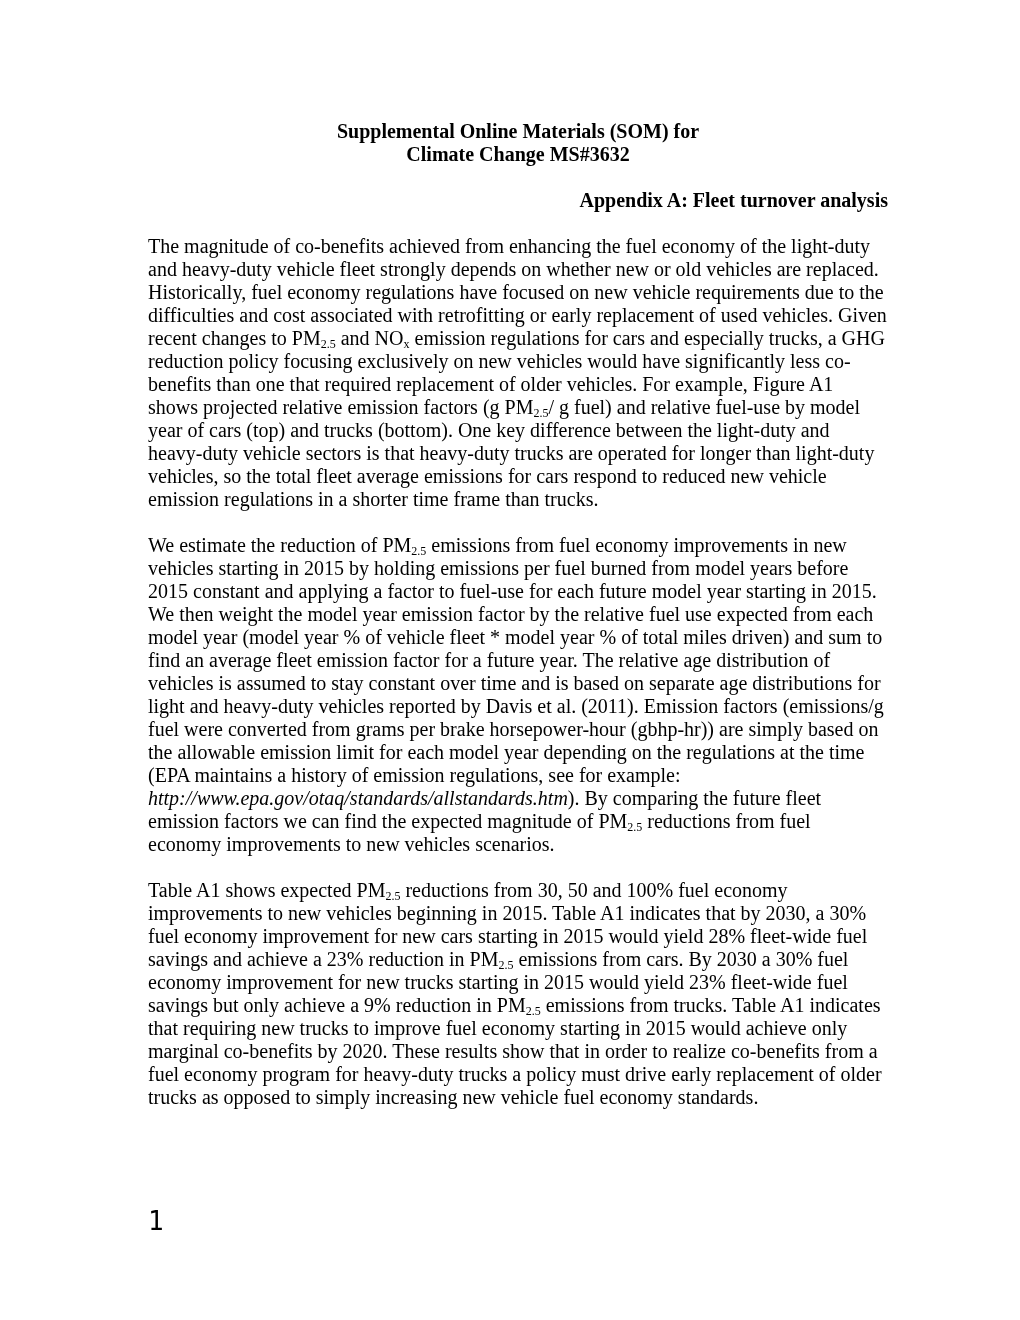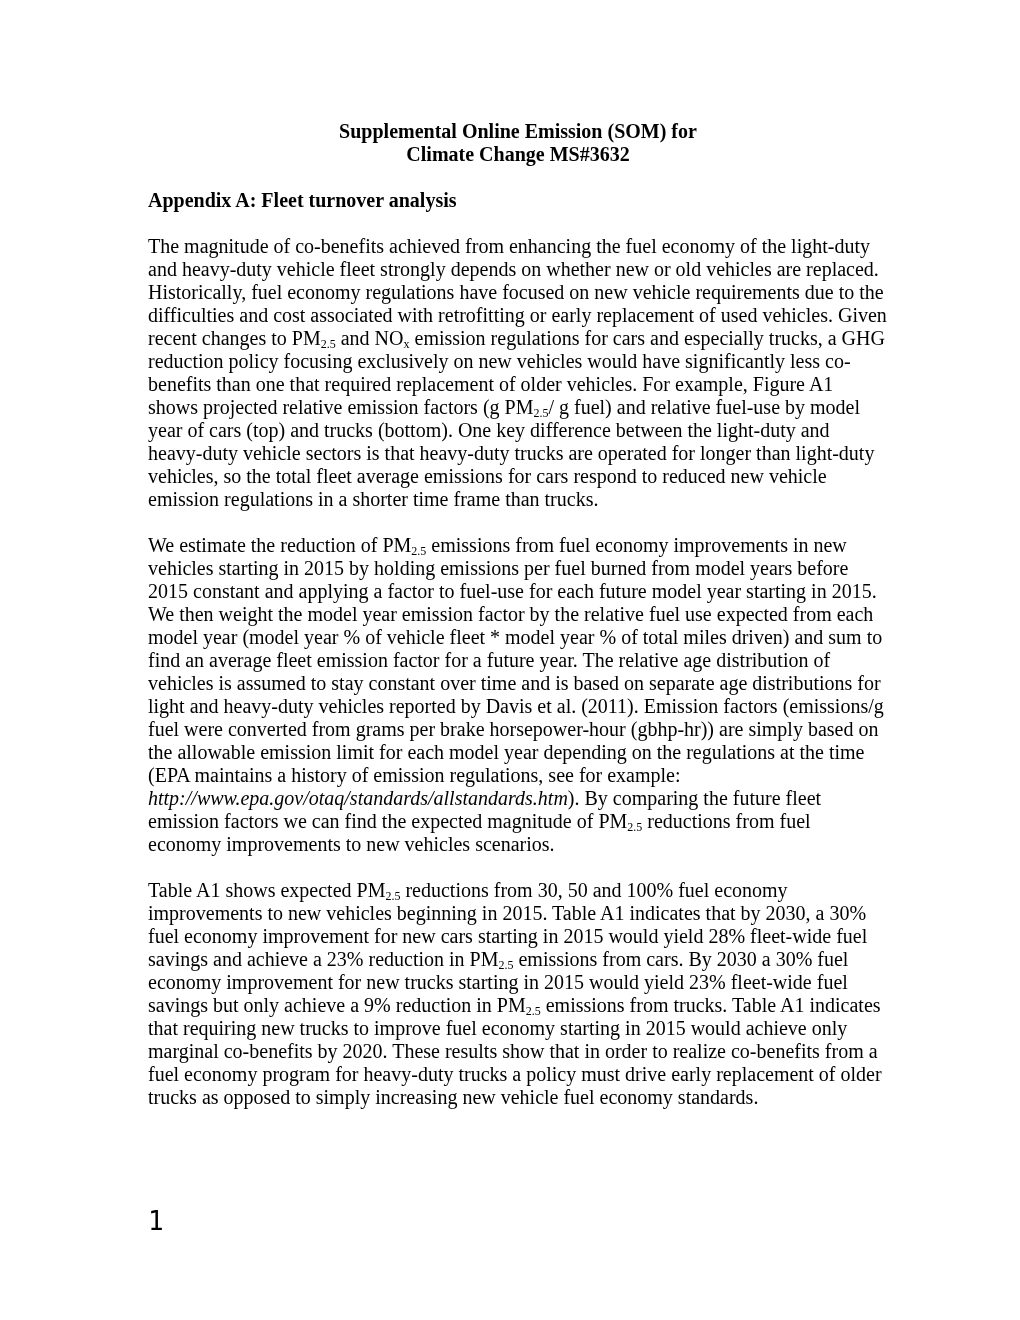--- a/index.html
+++ b/index.html
@@ -14,21 +14,21 @@
   }
   .doc {
     position: absolute;
     left: 148px;
     top: 120px;
     width: 740px;
     font-size: 20px;
     line-height: 23px;
   }
   .title-block { font-weight: bold; text-align: center; }
-  .heading { font-weight: bold; text-align: left; }
+  .heading { font-weight: bold; text-align: right; }
   .spacer { height: 23px; }
   p.para {
     margin: 0 0 23px 0;
     text-align: left;
   }
   sub {
     font-size: 0.6em;
     line-height: 0;
     vertical-align: baseline;
     position: relative;
@@ -42,21 +42,21 @@
     font-family: "DejaVu Sans Mono", "Liberation Mono", monospace;
     font-size: 26px;
     line-height: 30px;
   }
 </style>
 </head>
 <body>
 
 <div class="doc">
   <div class="title-block">
-    <div>Supplemental Online Emission (SOM) for</div>
+    <div>Supplemental Online Materials (SOM) for</div>
     <div>Climate Change MS#3632</div>
   </div>
   <div class="spacer"></div>
   <div class="heading">Appendix A: Fleet turnover analysis</div>
   <div class="spacer"></div>
   <p class="para"><span>The magnitude of co-benefits achieved from enhancing the fuel economy of the light-duty and heavy-duty vehicle fleet strongly depends on whether new or old vehicles are replaced. Historically, fuel economy regulations have focused on new vehicle requirements due to the difficulties and cost associated with retrofitting or early replacement of used vehicles. Given recent changes to PM</span><sub>2.5</sub><span> and NO</span><sub>x</sub><span> emission regulations for cars and especially trucks, a GHG reduction policy focusing exclusively on new vehicles would have significantly less co-benefits than one that required replacement of older vehicles. For example, Figure A1 shows projected relative emission factors (g PM</span><sub>2.5</sub><span>/ g fuel) and relative fuel-use by model year of cars (top) and trucks (bottom). One key difference between the light-duty and heavy-duty vehicle sectors is that heavy-duty trucks are operated for longer than light-duty vehicles, so the total fleet average emissions for cars respond to reduced new vehicle emission regulations in a shorter time frame than trucks.</span></p>
   <p class="para"><span>We estimate the reduction of PM</span><sub>2.5</sub><span> emissions from fuel economy improvements in new vehicles starting in 2015 by holding emissions per fuel burned from model years before 2015 constant and applying a factor to fuel-use for each future model year starting in 2015. We then weight the model year emission factor by the relative fuel use expected from each model year (model year % of vehicle fleet * model year % of total miles driven) and sum to find an average fleet emission factor for a future year. The relative age distribution of vehicles is assumed to stay constant over time and is based on separate age distributions for light and heavy-duty vehicles reported by Davis et al. (2011). Emission factors (emissions/g fuel were converted from grams per brake horsepower-hour (gbhp-hr)) are simply based on the allowable emission limit for each model year depending on the regulations at the time (EPA maintains a history of emission regulations, see for example: </span><span class="italic">http://www.epa.gov/otaq/standards/allstandards.htm</span><span>). By comparing the future fleet emission factors we can find the expected magnitude of PM</span><sub>2.5</sub><span> reductions from fuel economy improvements to new vehicles scenarios.</span></p>
   <p class="para"><span>Table A1 shows expected PM</span><sub>2.5</sub><span> reductions from 30, 50 and 100% fuel economy improvements to new vehicles beginning in 2015. Table A1 indicates that by 2030, a 30% fuel economy improvement for new cars starting in 2015 would yield 28% fleet-wide fuel savings and achieve a 23% reduction in PM</span><sub>2.5</sub><span> emissions from cars. By 2030 a 30% fuel economy improvement for new trucks starting in 2015 would yield 23% fleet-wide fuel savings but only achieve a 9% reduction in PM</span><sub>2.5</sub><span> emissions from trucks. Table A1 indicates that requiring new trucks to improve fuel economy starting in 2015 would achieve only marginal co-benefits by 2020. These results show that in order to realize co-benefits from a fuel economy program for heavy-duty trucks a policy must drive early replacement of older trucks as opposed to simply increasing new vehicle fuel economy standards.</span></p>
 </div>
 

